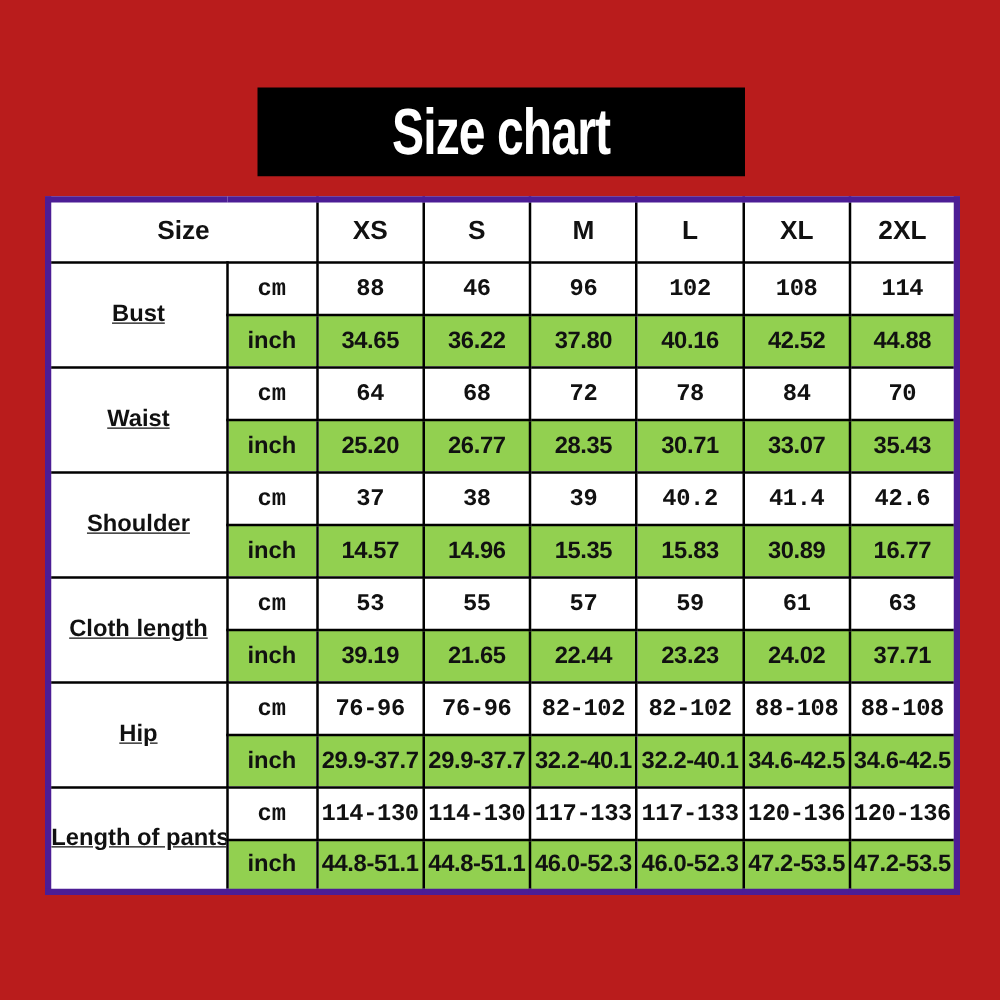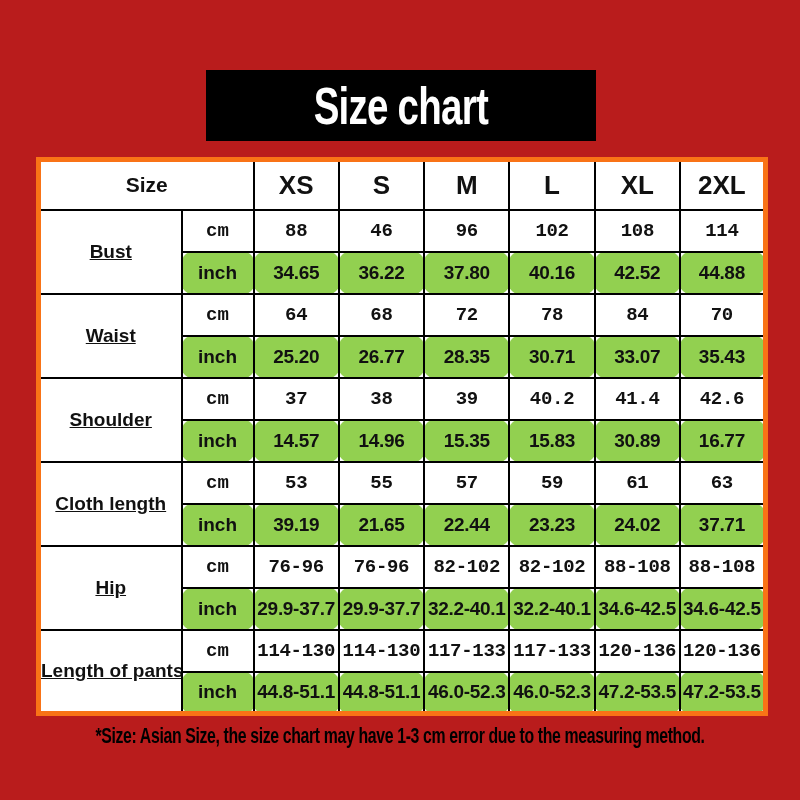--- a/index.html
+++ b/index.html
@@ -42,41 +42,41 @@
   }
   
   table.sizechart {
     position: absolute;
     left: 36px;
     top: 157px;
     width: 727px;
     border-collapse: collapse;
     table-layout: fixed;
     background: #ffffff;
-    border: 5px solid #f97316;
+    border: 5px solid #4c1d95;
   }
   table.sizechart th,
   table.sizechart td {
     border: 2px solid #000000;
     text-align: center;
     vertical-align: middle;
     padding: 0;
     font-weight: 700;
     color: #111111;
     overflow: hidden;
     white-space: nowrap;
   }
   tr.head-row    { height: 50px; }
   tr.data-row    { height: 42px; }
   th.corner      { font-size: 21px; }
-  th.size-col    { font-size: 26px; }
+  th.size-col    { font-size: 21px; }
   th.row-label   { font-size: 19px; background: #ffffff; text-decoration: underline; }
   td.unit-cell   { font-size: 19px; }
   td.value-cell  { font-size: 19px; letter-spacing: -0.3px; }
-  tr.inch-row td { background: #92D050; border-radius: 10px; }
+  tr.inch-row td { background: #92D050; }
   tr.cm-row td   { background: #ffffff; font-family: Liberation Mono, monospace; }
   col.c-label { width: 143px; }
   col.c-unit  { width: 72px;  }
   col.c-size  { width: 85.3px; }
   
   .footnote-wrap {
     position: absolute;
     left: 0;
     top: 722px;
     width: 800px;
@@ -239,17 +239,14 @@
         <td class="value-cell">44.8-51.1</td>
         <td class="value-cell">44.8-51.1</td>
         <td class="value-cell">46.0-52.3</td>
         <td class="value-cell">46.0-52.3</td>
         <td class="value-cell">47.2-53.5</td>
         <td class="value-cell">47.2-53.5</td>
       </tr>
     </tbody>
   </table>
 
-  <div class="footnote-wrap">
-    <span class="footnote">*Size: Asian Size, the size chart may have 1-3 cm error due to the measuring method.</span>
-  </div>
 
 </div>
 
 </body></html>

